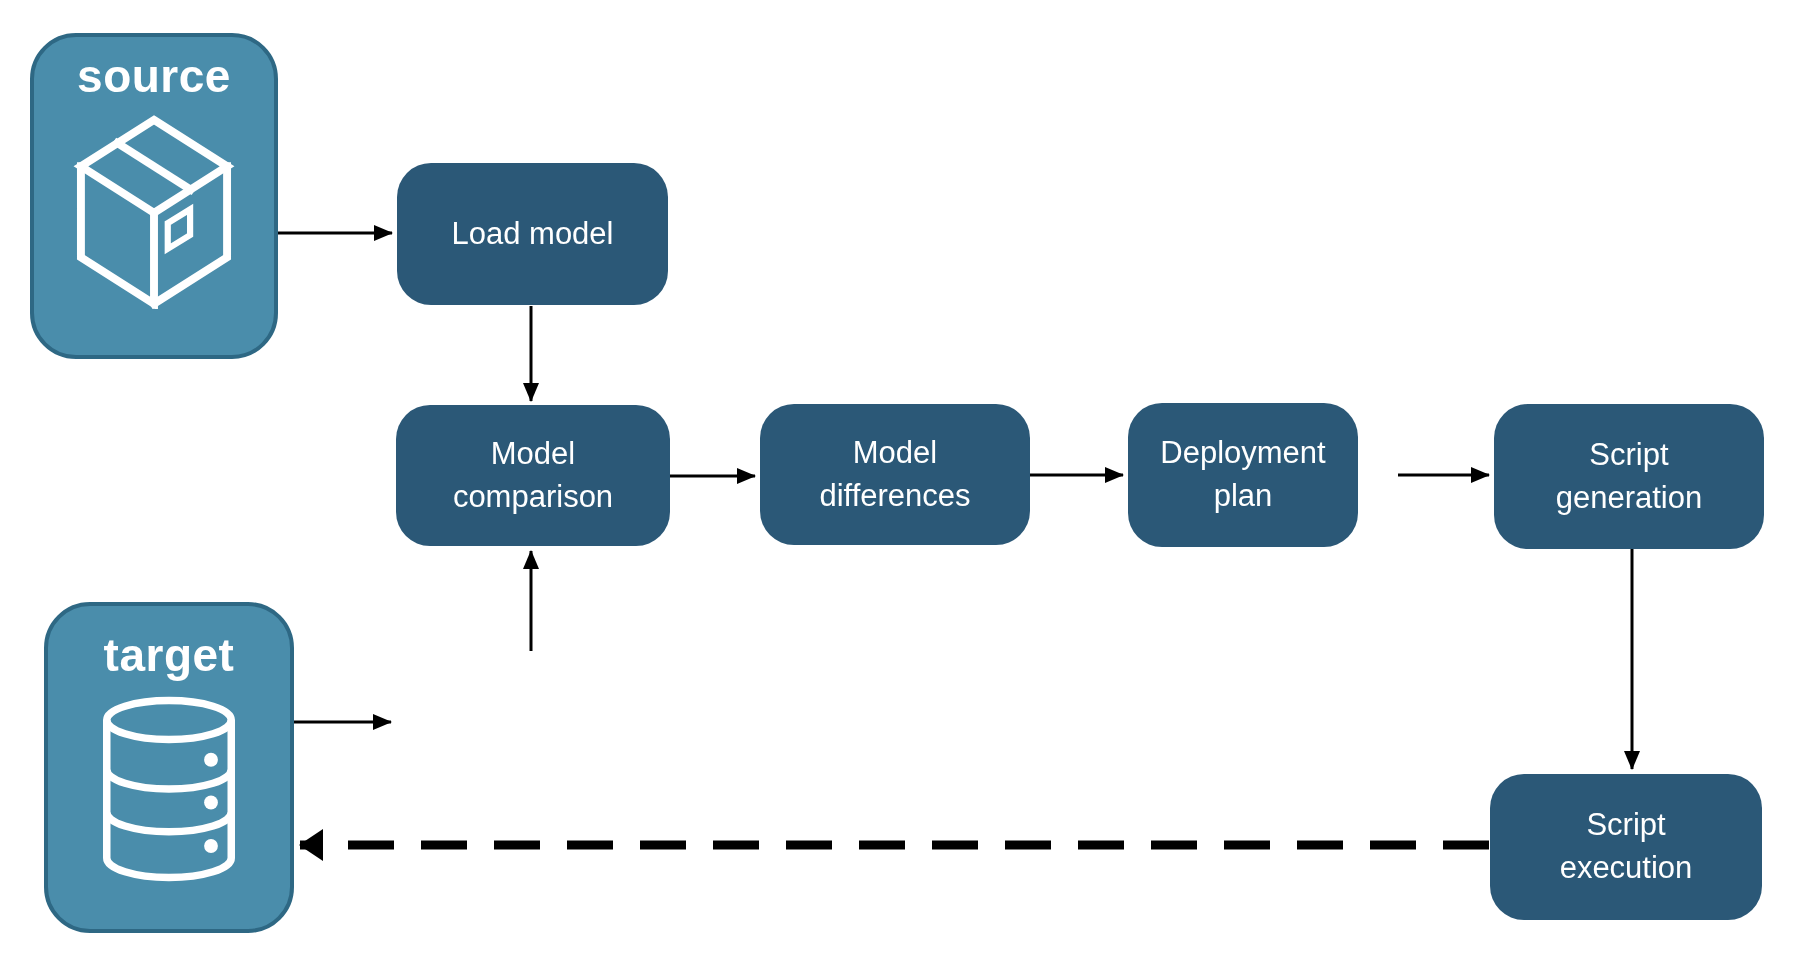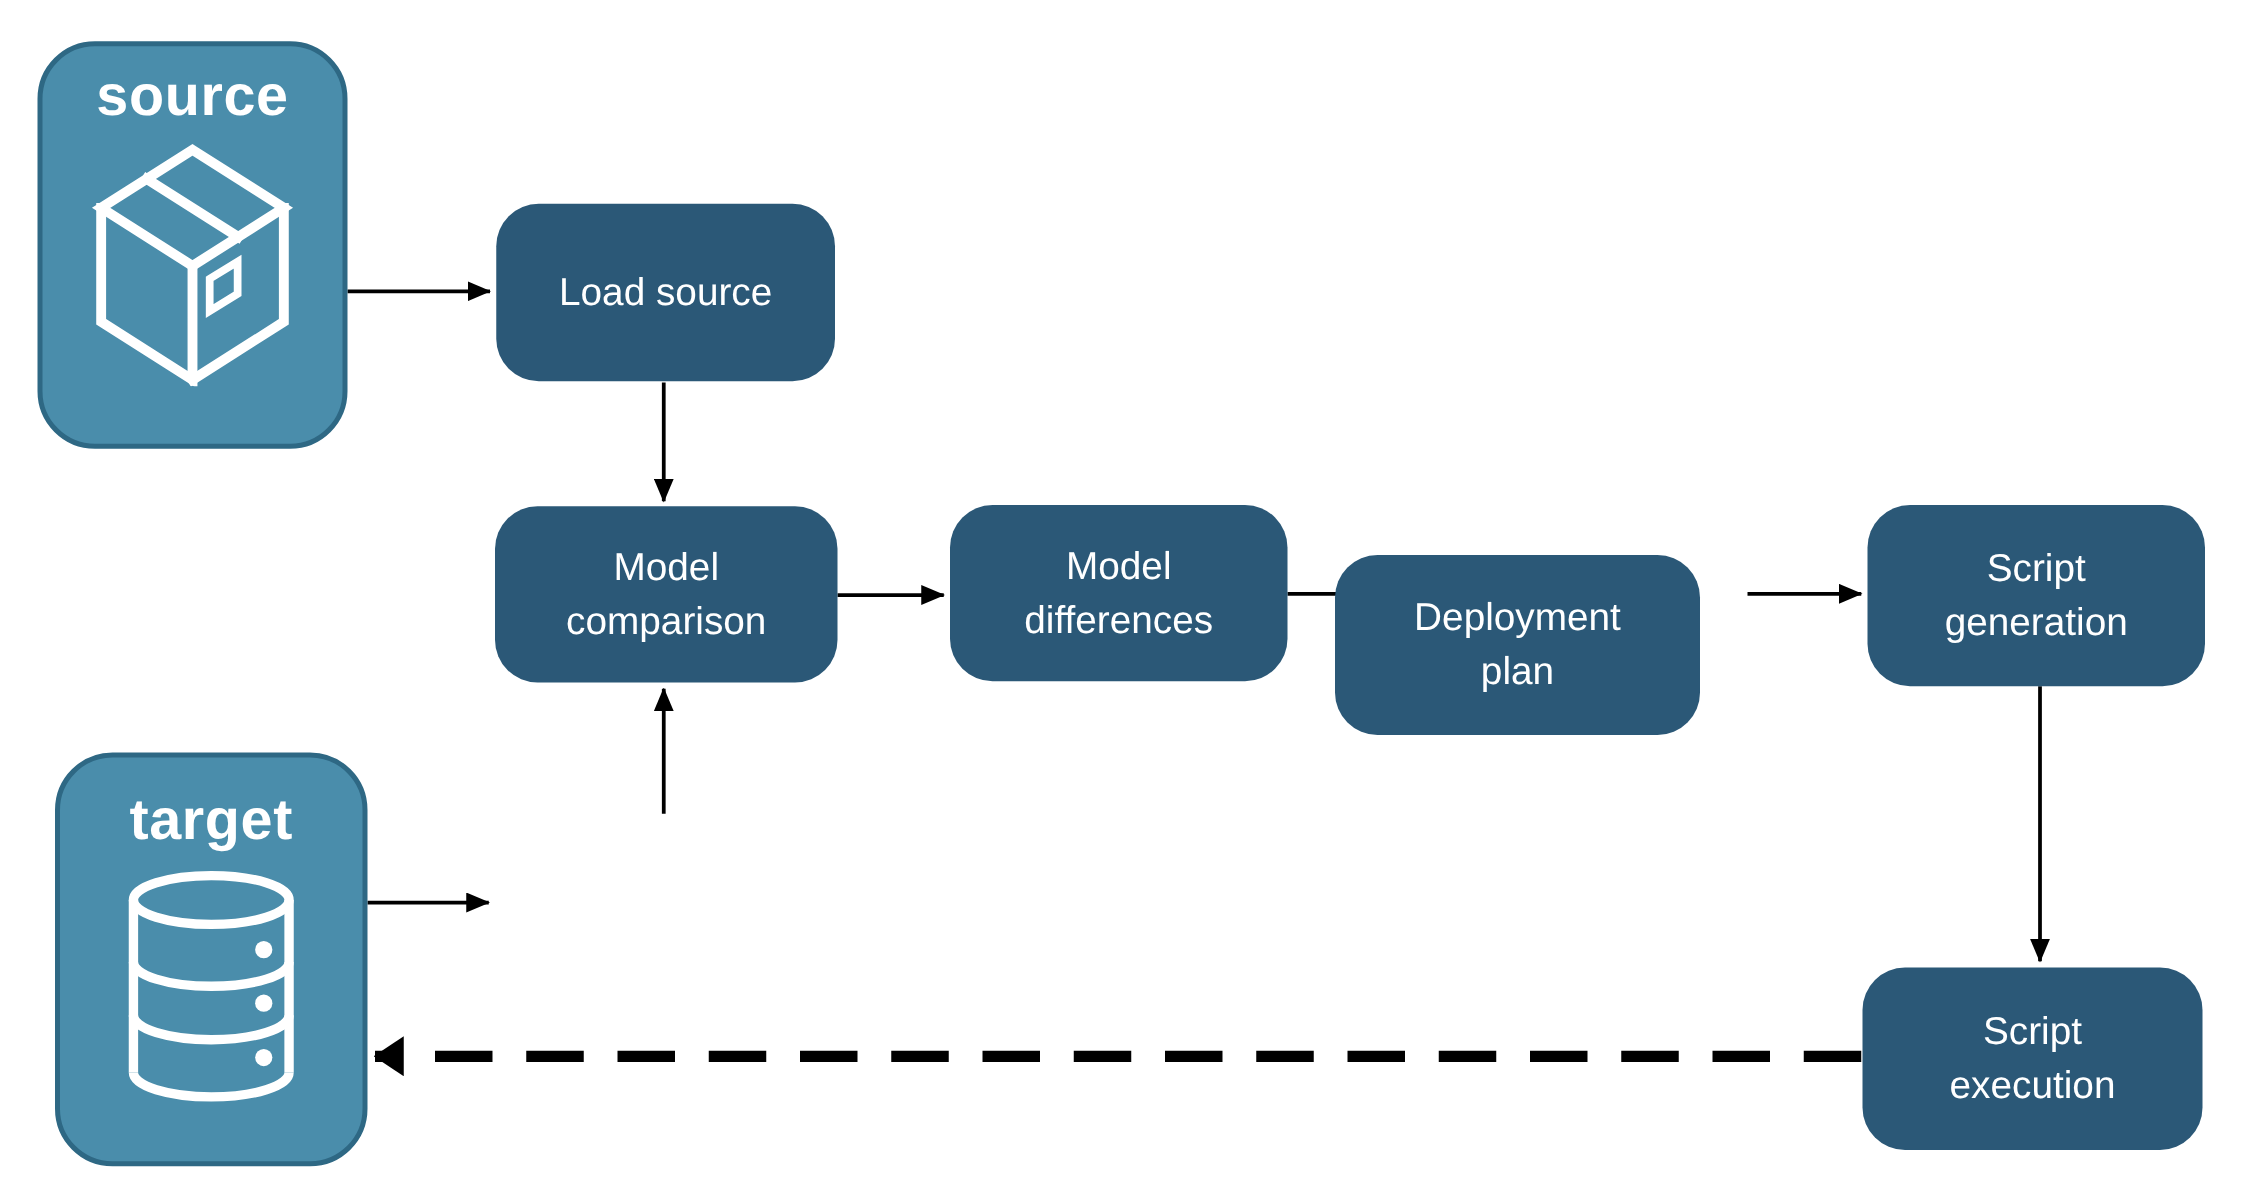--- a/index.html
+++ b/index.html
@@ -82,21 +82,21 @@
   .endpoint-icon ellipse,
   .endpoint-icon line { stroke: var(--label-text); fill: none; }
   .endpoint-icon circle { fill: var(--label-text); stroke: none; }
 
   #node-source { left: 30px;  top: 33px;  width: 248px; height: 326px; padding-top: 12px; gap: 10px; }
   #node-target { left: 44px;  top: 602px; width: 250px; height: 331px; padding-top: 22px; gap: 14px; }
 
   #node-load-model        { left: 397px;  top: 163px; width: 271px; height: 142px; }
   #node-model-comparison  { left: 396px;  top: 405px; width: 274px; height: 141px; }
   #node-model-differences { left: 760px;  top: 404px; width: 270px; height: 141px; }
-  #node-deployment-plan   { left: 1068px; top: 403px; width: 292px; height: 144px; margin-top: 41px; }
+  #node-deployment-plan   { left: 1128px; top: 403px; width: 230px; height: 144px; }
   #node-script-generation { left: 1494px; top: 404px; width: 270px; height: 145px; }
   #node-reverse-engineer  { left: 396px;  top: 652px; width: 270px; height: 142px; }
   #node-script-execution  { left: 1490px; top: 774px; width: 272px; height: 146px; }
 </style>
 </head>
 <body>
 
 <div class="canvas">
 
   <svg id="arrows" viewBox="0 0 1800 959" xmlns="http://www.w3.org/2000/svg">
@@ -143,21 +143,21 @@
         <path d="M8.5 77.5 A41.5 13 0 0 0 91.5 77.5"></path>
         <path d="M8.5 108 A41.5 13 0 0 0 91.5 108"></path>
       </g>
       <circle cx="78" cy="42.5" r="4.6"></circle>
       <circle cx="78" cy="71" r="4.6"></circle>
       <circle cx="78" cy="100" r="4.6"></circle>
     </svg>
   </div>
 
   <div class="step-node" id="node-load-model">
-    <div class="step-label">Load source</div>
+    <div class="step-label">Load model</div>
   </div>
 
   <div class="step-node" id="node-model-comparison">
     <div class="step-label">Model
 comparison</div>
   </div>
 
   <div class="step-node" id="node-model-differences">
     <div class="step-label">Model
 differences</div>

